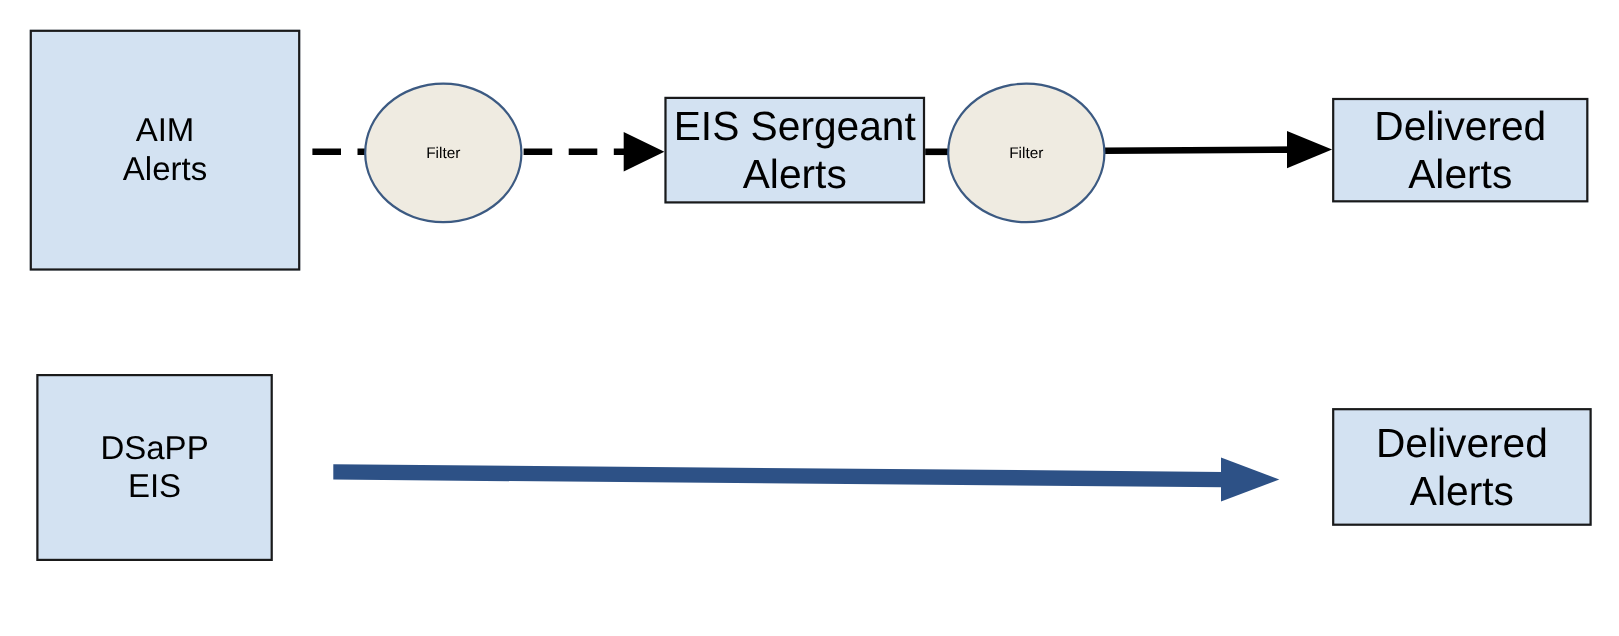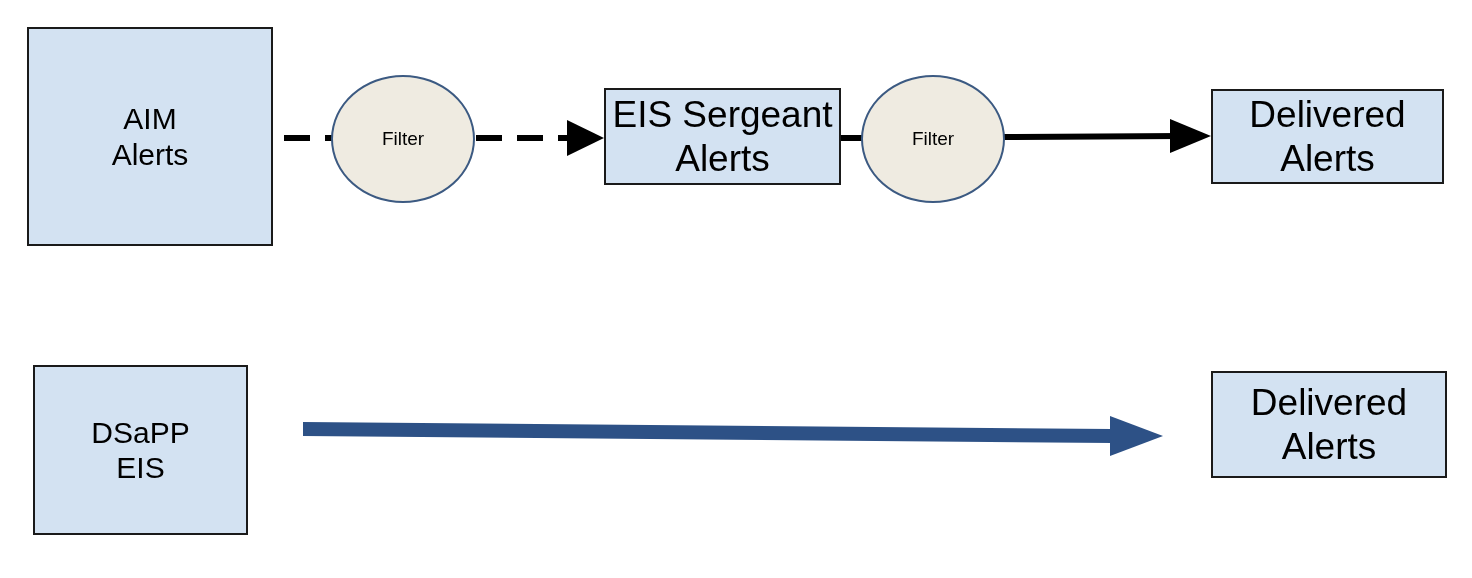--- a/index.html
+++ b/index.html
@@ -45,31 +45,31 @@
     background: #efebe1;
     border: 2px solid #3c5a82;
     border-radius: 50%;
   }
   .node-label {
     display: block;
     white-space: pre-line;
   }
   .lbl-xl { font-size: 30px; }
   .lbl-lg { font-size: 37px; }
-  .lbl-sm { font-size: 19px; }
+  .lbl-sm { font-size: 14px; }
 
   
   #node-aim-alerts       { left: 27px;   top: 27px;  width: 246px; height: 219px; }
   #node-filter-1         { left: 331px;  top: 75px;  width: 144px; height: 128px; }
   #node-eis-sgt-alerts   { left: 604px;  top: 88px;  width: 237px; height: 97px;  }
   #node-filter-2         { left: 861px;  top: 75px;  width: 144px; height: 128px; }
   #node-delivered-top    { left: 1211px; top: 89px;  width: 233px; height: 95px;  }
 
   
-  #node-dsapp-eis        { left: 33px;   top: 365px; width: 215px; height: 170px; }
+  #node-dsapp-eis        { left: 33px;   top: 340px; width: 215px; height: 170px; }
   #node-delivered-bottom { left: 1211px; top: 371px; width: 236px; height: 107px; }
 </style>
 </head>
 <body>
 
 <div id="diagram-canvas">
 
   <svg class="layer" viewBox="0 0 1472 578" xmlns="http://www.w3.org/2000/svg">
 
       Filter 1 --&gt;

